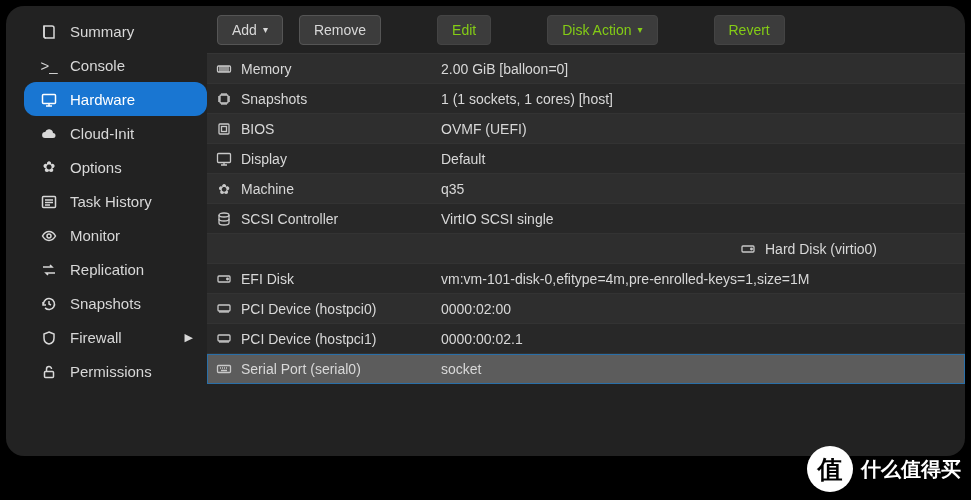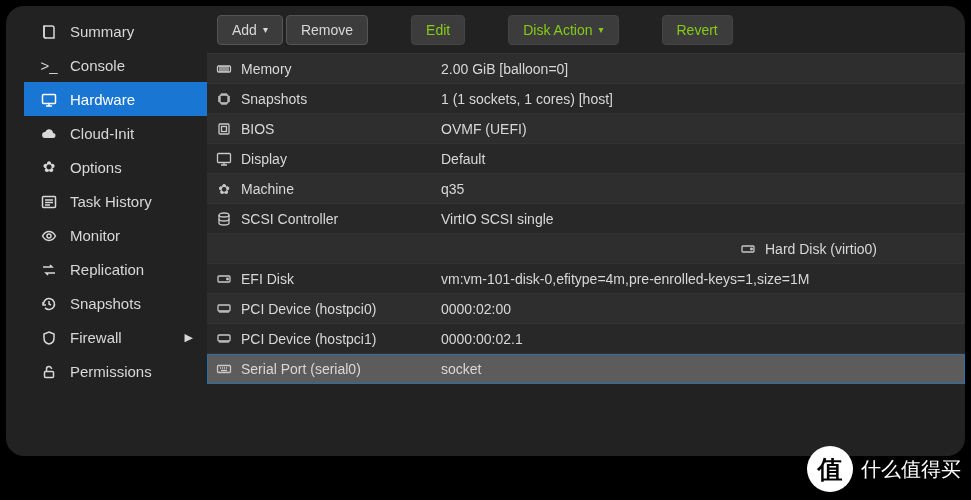--- a/index.html
+++ b/index.html
@@ -13,25 +13,25 @@
   width: 959px; height: 450px; display: flex; overflow: hidden;
 }
 .sidebar {
   width: 183px; background: #222; padding-top: 8px; margin-left: 18px;
 }
 .sidebar-item {
   display: flex; align-items: center; height: 34px;
   padding-left: 14px; cursor: pointer; font-size: 15px;
 }
 .sidebar-item .icon { width: 22px; text-align: center; margin-right: 10px; font-size: 15px; }
-.sidebar-item.active { background: #1976d2; color: #fff; }
+.sidebar-item.active { background: #1976d2; color: #fff; border-radius: 12px; }
 .sidebar-item .chevron { margin-left: auto; margin-right: 14px; font-size: 11px; }
 .main { flex: 1; display: flex; flex-direction: column; }
 .toolbar {
-  height: 48px; display: flex; align-items: center; gap: 3px;
+  height: 48px; display: flex; align-items: center; gap: 16px;
   padding: 0 10px; border-bottom: 1px solid #353535;
 }
 .btn {
   height: 30px; padding: 0 14px; background: #3c3c3c; border: 1px solid #555;
   border-radius: 4px; color: #d8d8d8; font-size: 14px; display: flex;
   align-items: center; gap: 6px; cursor: pointer;
 }
 .btn.disabled { color: #84cc16; border-color: #444; cursor: default; margin-left: 40px; }
 .btn .caret { font-size: 10px; }
 .rows { flex: 1; }
@@ -48,21 +48,21 @@
 .row .rvalue { flex: 1; }
 .watermark {
   position: fixed; right: 10px; bottom: 8px; display: flex; align-items: center;
   color: #fff; font-size: 20px; gap: 8px;
 }
 .wm-circle {
   width: 46px; height: 46px; border-radius: 50%; background: #fff;
   color: #000; display: flex; align-items: center; justify-content: center;
   font-family: serif; font-size: 25px; font-weight: 600;
 }
-.wm-text { font-weight: 400; font-family: "Heiti SC","Microsoft YaHei",sans-serif; }
+.wm-text { font-weight: 700; font-family: "Heiti SC","Microsoft YaHei",sans-serif; }
 svg { width: 16px; height: 16px; vertical-align: middle; }
 </style>
 </head>
 <body>
 
 <div class="window">
 
   <div class="sidebar">
     <div class="sidebar-item">
       <span class="icon"><svg viewBox="0 0 16 16" fill="none" stroke="currentColor" stroke-width="1.5">

